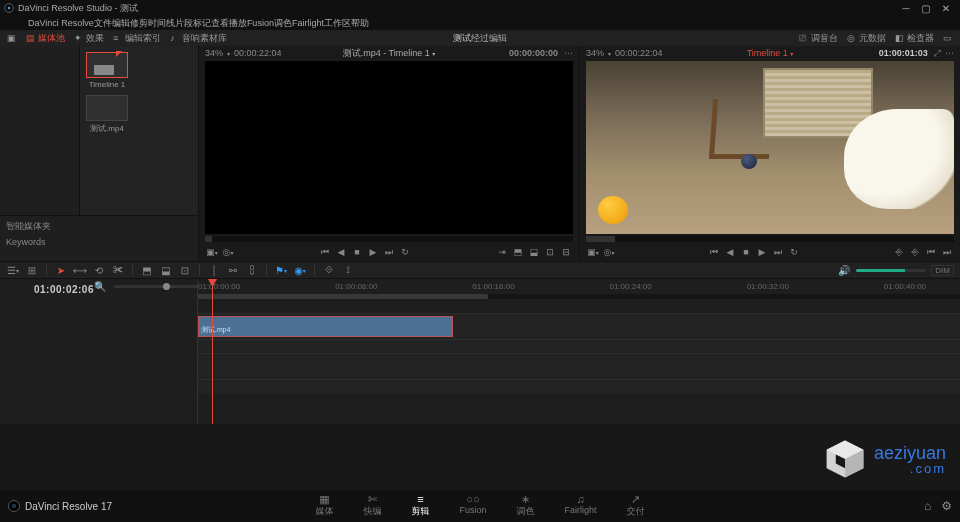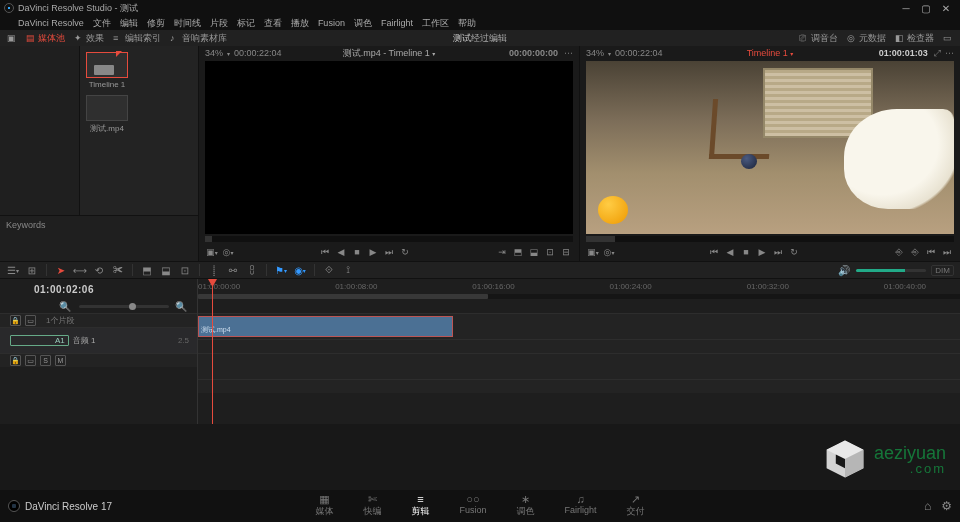--- a/index.html
+++ b/index.html
@@ -3,21 +3,21 @@
 <meta charset="utf-8">
 <style>
 * { margin:0; padding:0; box-sizing:border-box; font-family:"Segoe UI","Microsoft YaHei",sans-serif; user-select:none; }
 body { width:960px; height:522px; background:#181818; color:#999; overflow:hidden; position:relative; font-size:9px; }
 .titlebar { height:16px; background:#101010; display:flex; align-items:center; padding:0 4px; }
 .titlebar .logo { width:10px; height:10px; background:radial-gradient(circle,#3af 1px,transparent 1.5px); border:1px solid #555; border-radius:50%; margin-right:4px; }
 .titlebar .title { font-size:9px; color:#aaa; flex:0 0 auto; }
 .titlebar .spacer { flex:1; }
 .titlebar .winbtn { width:20px; height:14px; display:flex; align-items:center; justify-content:center; color:#aaa; font-size:10px; }
 
-.menubar { height:14px; background:#101010; display:flex; align-items:center; padding-left:18px; gap:9px; font-size:9px; color:#aaa; }
+.menubar { height:14px; background:#101010; display:flex; align-items:center; padding-left:28px; font-size:9px; color:#aaa; }
 
 .workspacebar { height:16px; background:#212121; display:flex; align-items:center; font-size:9px; color:#aaa; }
 .ws-left,.ws-right { display:flex; align-items:center; gap:3px; }
 .ws-left { padding-left:4px; }
 .ws-right { padding-right:4px; margin-left:auto; }
 .ws-btn { display:flex; align-items:center; gap:2px; padding:1px 3px; color:#999; }
 .ws-btn.active { color:#e64b3d; }
 .ws-center { position:absolute; left:50%; transform:translateX(-50%); display:flex; align-items:center; }
 .ws-icon { width:10px; height:10px; display:inline-block; }
 
@@ -59,21 +59,21 @@
 .basket { position:absolute; right:22%; top:4%; width:110px; height:70px; background:repeating-linear-gradient(0deg,#cdbfa3 0 3px,#b8a987 3px 6px); border:2px solid #958869; }
 
 .toolbar { height:18px; background:#212121; border-top:1px solid #111; border-bottom:1px solid #111; display:flex; align-items:center; padding:0 6px; gap:5px; color:#888; }
 .toolbar .sep { width:1px; height:12px; background:#333; margin:0 2px; }
 .toolbar .arrow { color:#e64b3d; }
 .tool { width:14px; height:14px; display:flex; align-items:center; justify-content:center; font-size:10px; }
 .toolbar .rzone { margin-left:auto; display:flex; align-items:center; gap:5px; }
 .volbar { width:70px; height:3px; background:linear-gradient(90deg,#2a8 0%,#2a8 70%,#333 70%); border-radius:2px; }
 
 .timeline { height:145px; display:flex; background:#1e1e1e; }
-.tlhdr { width:198px; display:flex; flex-direction:column; border-right:1px solid #333; }
+.tlhdr { width:198px; display:flex; flex-direction:row; border-right:1px solid #333; }
 .tcrow { height:20px; background:#1e1e1e; padding-left:34px; display:flex; align-items:center; color:#ccc; font-size:10px; font-weight:600; letter-spacing:.5px; }
 .tlzoom { height:14px; display:flex; align-items:center; gap:6px; padding-right:8px; justify-content:flex-end; }
 .zslider { width:90px; height:3px; background:#333; border-radius:2px; position:relative; }
 .zslider::after { content:""; position:absolute; left:55%; top:-2px; width:7px; height:7px; background:#888; border-radius:50%; }
 .trkhdr { display:flex; flex-direction:column; }
 .trkrow { height:26px; border-top:1px solid #2d2d2d; display:flex; align-items:center; padding-left:10px; gap:4px; font-size:8px; color:#aaa; background:#29292b; }
 .trkrow.sub { height:14px; background:#232323; color:#777; }
 .trktag { padding:0 3px; border:1px solid #c66; color:#e99; font-size:8px; border-radius:1px; }
 .trktag.a { border-color:#6a8; color:#9cb;padding-left:44px; }
 .tinybtn { width:11px; height:11px; border:1px solid #555; display:flex; align-items:center; justify-content:center; font-size:7px; color:#999; border-radius:1px; }
@@ -96,21 +96,21 @@
 .brand .logo2 { width:12px; height:12px; border-radius:50%; background:radial-gradient(circle,#234 2px,#000 2.5px); border:1px solid #555; }
 .pages { position:absolute; left:50%; transform:translateX(-50%); display:flex; gap:30px; }
 .page { display:flex; flex-direction:column; align-items:center; gap:1px; font-size:9px; color:#777; }
 .page.active { color:#fff; }
 .page .picon { width:16px; height:10px; display:flex; align-items:center; justify-content:center; font-size:11px; }
 .page.active .picon { color:#fff; }
 .pgright { margin-left:auto; display:flex; gap:10px; color:#888; font-size:12px; }
 
 .watermark { position:absolute; right:14px; bottom:40px; display:flex; align-items:center; gap:6px; opacity:.9; pointer-events:none; }
 .watermark .cube { width:46px; height:46px; }
-.watermark .txt { color:#15803d; font-size:18px; line-height:1; display:flex; flex-direction:column; }
+.watermark .txt { color:#3b82f6; font-size:18px; line-height:1; display:flex; flex-direction:column; }
 .watermark .txt .l1 { font-weight:500; }
 .watermark .txt .l2 { letter-spacing:2px; font-size:13px; text-align:right; }
 
 svg { display:block; }
 </style>
 </head>
 <body>
 
 <div class="titlebar">
   <div class="logo"></div>
@@ -190,20 +190,21 @@
       <div class="clips">
         <div class="clip tl">
             <div class="tri"></div>
           </div>
         <div class="cliplbl">Timeline 1</div>
         <div class="clip"></div>
         <div class="cliplbl">测试.mp4</div>
       </div>
     </div>
     <div class="smartbins">
+      <span>智能媒体夹</span>
       <span>Keywords</span>
     </div>
   </div>
 
   <div class="viewer">
     <div class="vhdr">
       <span class="zoom">34%</span>
         <span style="font-size:6px">▾</span>
       <span class="tc" style="margin-left:4px">00:00:22:04</span>
       <span class="name"><span>测试.mp4 - Timeline 1</span> <span style="font-size:6px">▾</span></span>

